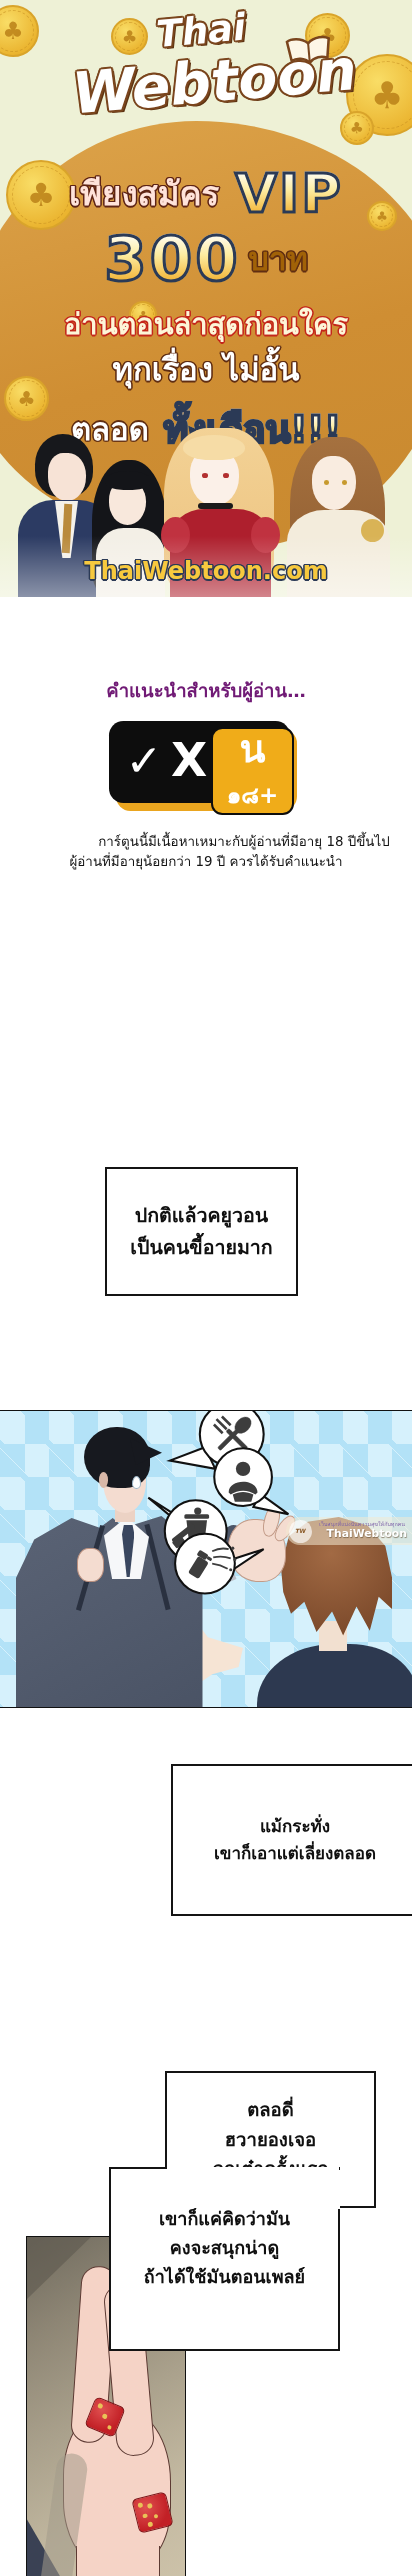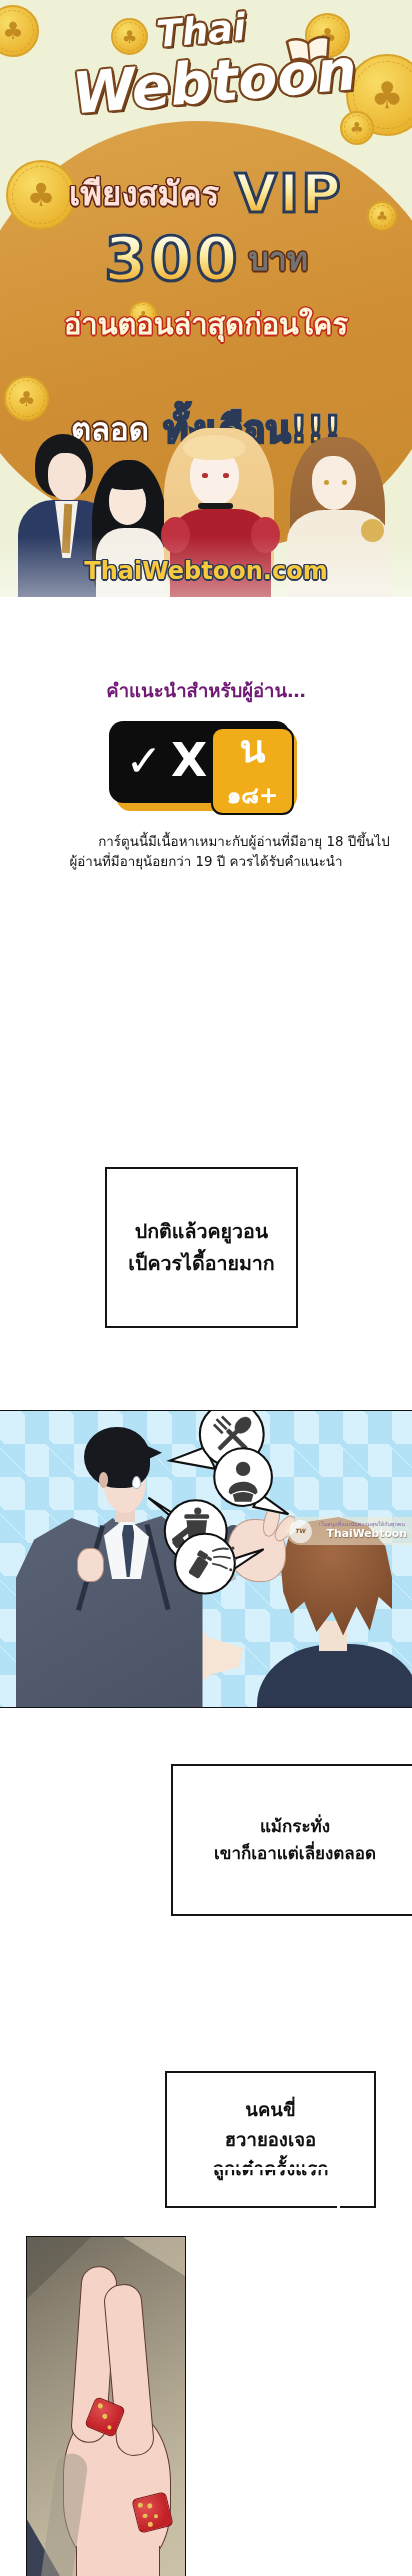--- a/index.html
+++ b/index.html
@@ -50,23 +50,24 @@
         <line x1="45" y1="14" x2="45" y2="52" stroke="#7a451d" stroke-width="4"></line>
       </svg>
     </div>
 
     <div class="abs" style="left:0;top:162px;width:412px;text-align:center;">
       <span class="ol-maroon" style="font-size:33px;font-weight:bold;color:#ffe3da;vertical-align:middle;">เพียงสมัคร</span>
       <span class="grad-gold" style="font-size:54px;font-weight:bold;vertical-align:middle;letter-spacing:2.1px;margin-left:13.4px;">VIP</span>
     </div>
     <div class="abs" style="left:0;top:223px;width:412px;text-align:center;">
       <span class="grad-gold" style="font-size:61px;font-weight:bold;vertical-align:middle;letter-spacing:3.1px;">300</span>
-      <span class="ol-brown" style="font-size:32px;font-weight:bold;color:#737373;vertical-align:middle;margin-left:5px;">บาท</span>
+      <span class="ol-brown" style="font-size:32px;font-weight:bold;color:#a16207;vertical-align:middle;margin-left:5px;">บาท</span>
     </div>
     <div class="abs ol-red" style="left:0;top:301px;width:412px;text-align:center;font-size:29px;font-weight:bold;color:#fdf6d8;">อ่านตอนล่าสุดก่อนใคร</div>
+    <div class="abs ol-brown" style="left:0;top:344px;width:412px;text-align:center;font-size:31px;font-weight:bold;color:#ffffff;">ทุกเรื่อง ไม่อั้น</div>
     <div class="abs" style="left:0;top:399px;width:412px;text-align:center;">
       <span class="ol-brown" style="font-size:31px;font-weight:bold;color:#fff;vertical-align:middle;">ตลอด</span>
       <span class="grad-gold" style="font-size:37px;font-weight:bold;vertical-align:middle;margin-left:12.4px;">ทั้งเดือน!!!</span>
     </div>
 
     <div class="abs" style="left:0;top:428px;width:412px;height:169px;">
       <div class="abs" style="left:35px;top:6.2px;width:58px;height:63px;background:#17181c;border-radius:48% 52% 40% 42%;"></div>
       <div class="abs" style="left:48px;top:25px;width:38px;height:48px;background:#f7e3d6;border-radius:46% 54% 58% 58%;"></div>
       <div class="abs" style="left:17.5px;top:72px;width:96px;height:97px;background:#2c3b63;border-radius:36% 36% 0 0;"></div>
       <div class="abs" style="left:55px;top:73px;width:23px;height:57px;background:#f4f1ea;clip-path:polygon(0 0,100% 0,68% 100%,32% 100%);"></div>
@@ -104,23 +105,23 @@
     <div class="abs" style="left:118px;top:18.5px;width:52px;text-align:center;font-size:44px;font-weight:bold;color:#fff;">✓</div>
     <div class="abs" style="left:163px;top:15.5px;width:52px;text-align:center;font-size:47px;font-weight:bold;color:#fff;">X</div>
     <div class="abs" style="left:211px;top:11.3px;width:83px;height:88px;background:#f0ac19;border-radius:11.3px;border:2.1px solid #0d0d0d;box-sizing:border-box;"></div>
     <div class="abs" style="left:211px;top:13.4px;width:83px;text-align:center;font-size:38px;font-weight:bold;color:#fff;line-height:1.1;">น</div>
     <div class="abs" style="left:211px;top:61px;width:83px;text-align:center;font-size:23px;font-weight:bold;color:#fff;">๑๘+</div>
   </div>
 
   <div class="abs" style="left:0;top:831px;width:412px;text-align:center;font-size:13.4px;font-weight:500;color:#141414;padding-left:38px;">การ์ตูนนี้มีเนื้อหาเหมาะกับผู้อ่านที่มีอายุ 18 ปีขึ้นไป</div>
   <div class="abs" style="left:0;top:851px;width:412px;text-align:center;font-size:13.4px;font-weight:500;color:#141414;">ผู้อ่านที่มีอายุน้อยกว่า 19 ปี ควรได้รับคำแนะนำ</div>
 
-  <div class="nbox" style="left:105px;top:1167px;width:193px;height:161px;font-size:19.6px;">
+  <div class="nbox" style="left:105px;top:1167px;width:193px;height:129px;font-size:19.6px;">
     <div class="nline">ปกติแล้วคยูวอน</div>
-    <div class="nline">เป็ควรไดี้อายมาก</div>
+    <div class="nline">เป็นคนขี้อายมาก</div>
   </div>
 
   <div class="abs" style="left:0;top:1410px;width:412px;height:298px;overflow:hidden;border-top:1.5px solid #111;border-bottom:1.5px solid #111;box-sizing:border-box;
               background-color:#d6f1fc;
               background-image:linear-gradient(45deg,#b3e2f7 25%,transparent 25%,transparent 75%,#b3e2f7 75%),linear-gradient(45deg,#b3e2f7 25%,transparent 25%,transparent 75%,#b3e2f7 75%);
               background-position:0 0,25px 33px;background-size:49px 66px;">
 
     <div class="abs" style="left:257px;top:233px;width:160px;height:67px;background:#2d3950;border-radius:48% 42% 0 0/90% 75% 0 0;"></div>
     <div class="abs" style="left:319px;top:210px;width:28px;height:30px;background:#f2e0d0;"></div>
     <div class="abs" style="left:281px;top:106px;width:111px;height:121px;background:radial-gradient(circle at 45% 30%,#a26a44,#7c4a2b 78%);
@@ -226,21 +227,26 @@
       <span class="abs" style="left:6.2px;top:15.5px;width:4.6px;height:4.6px;background:#e9c257;border-radius:50%;"></span>
       <span class="abs" style="left:16.5px;top:18.5px;width:4.6px;height:4.6px;background:#e9c257;border-radius:50%;"></span>
       <span class="abs" style="left:9.3px;top:25px;width:4.6px;height:4.6px;background:#e9c257;border-radius:50%;"></span>
     </div>
     <div class="abs" style="left:49px;top:309px;width:82px;height:57px;background:#f5d3c6;border-left:1.5px solid #5c3a33;border-right:1.5px solid #5c3a33;"></div>
     <div class="abs" style="left:0;top:247px;width:160px;height:118px;background:#3a4154;clip-path:polygon(0 30%,30% 100%,0 100%);"></div>
     <div class="abs" style="left:20.6px;top:216px;width:31px;height:149px;background:#a39b8b;opacity:.55;transform:rotate(8deg);border-radius:15.5px;"></div>
   </div>
 
   <div class="nbox" style="left:165px;top:2071px;width:211px;height:137px;font-size:18.5px;">
-    <div class="nline">นคนขี่</div>
+    <div class="nline">ตลอดี่</div>
     <div class="nline">ฮวายองเจอ</div>
     <div class="nline">ลูกเต๋าครั้งแรก</div>
   </div>
+  <div class="nbox" style="left:109px;top:2167px;width:231px;height:184px;font-size:18px;padding-top:36px;justify-content:flex-start;">
+    <div class="nline">เขาก็แค่คิดว่ามัน</div>
+    <div class="nline">คงจะสนุกน่าดู</div>
+    <div class="nline">ถ้าได้ใช้มันตอนเพลย์</div>
+  </div>
   <div class="patch" style="left:167px;top:2167px;width:172px;height:2.6px;"></div>
   <div class="patch" style="left:337px;top:2170px;width:3.1px;height:39px;"></div>
 
 </div>
 
 
 </body></html>

